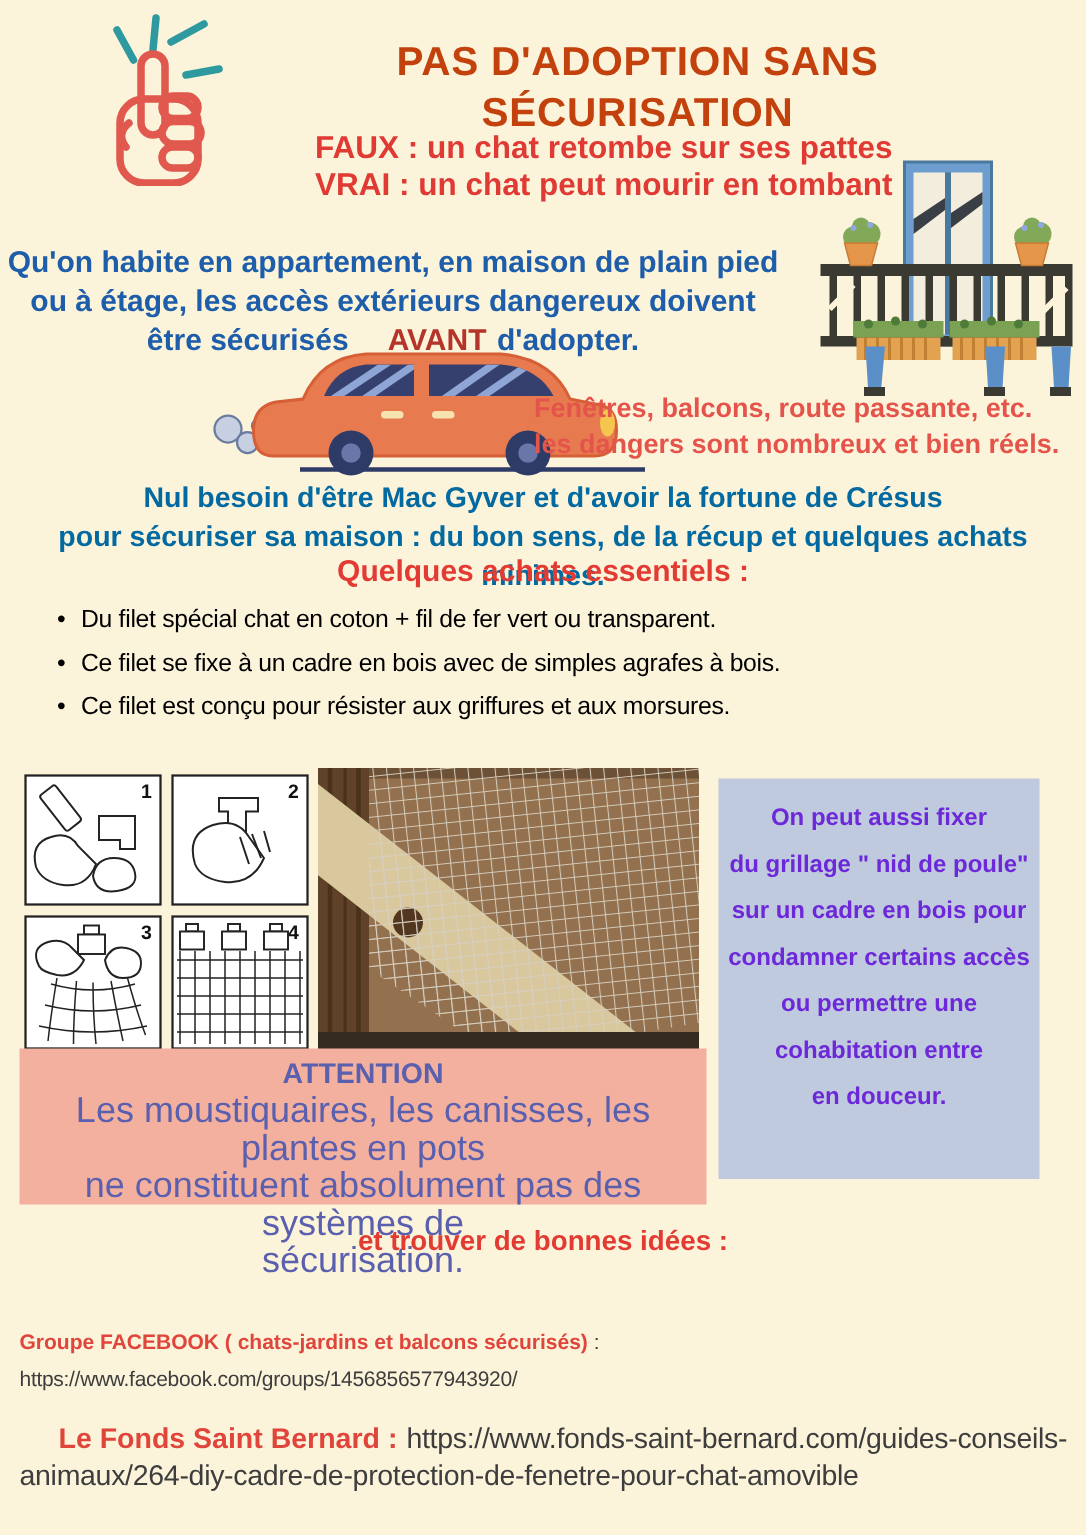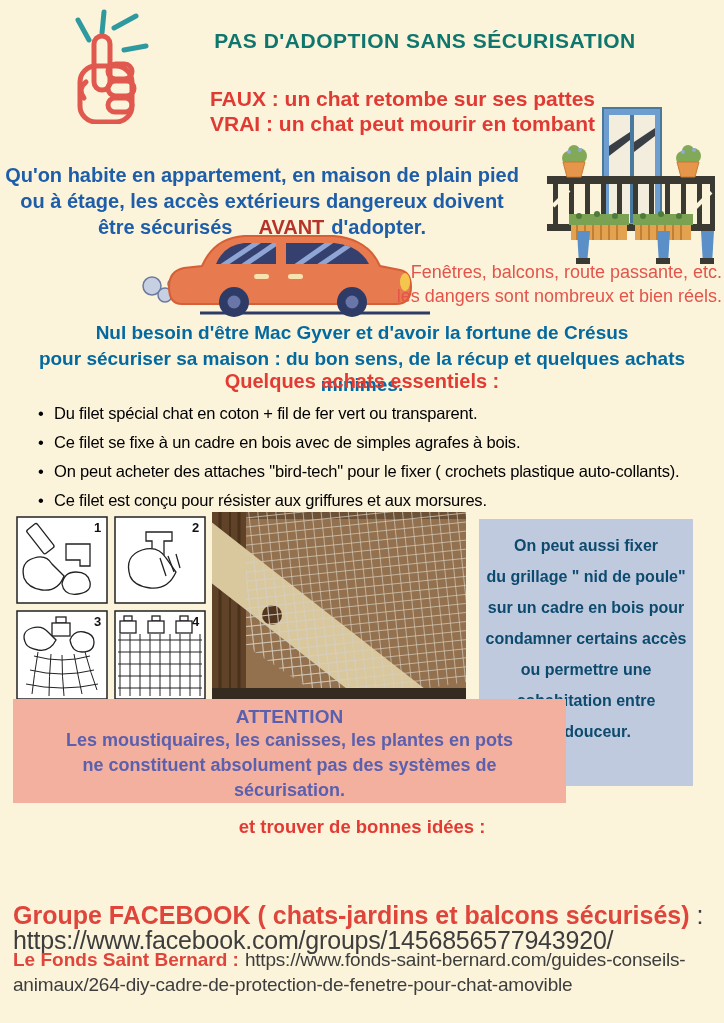--- a/index.html
+++ b/index.html
@@ -1,49 +1,49 @@
 <!DOCTYPE html>
 <html lang="fr"><head>
 <meta charset="utf-8">
 <style>
   html,body{margin:0;padding:0;}
   body{font-family:"Liberation Sans","DejaVu Sans",sans-serif;background:#e8e8e8;}
   .poster{position:relative;width:724px;height:1023px;background:#fbf3da;overflow:hidden;margin:0 auto;}
   .abs{position:absolute;}
   
-  .title{left:158px;top:24px;width:534px;text-align:center;color:#0f766e;font-size:21px;font-weight:bold;letter-spacing:.5px;line-height:34px;}
+  .title{left:158px;top:24px;width:534px;text-align:center;color:#c2410c;font-size:27px;font-weight:bold;letter-spacing:.5px;line-height:34px;}
   .claims{left:80px;top:86px;width:645px;text-align:center;color:#e03a34;font-size:21px;font-weight:bold;line-height:25px;}
   
   .intro{left:4px;top:148px;width:516px;text-align:center;color:#1d5da9;font-size:20px;font-weight:bold;line-height:26px;margin-top:14px;}
   .intro .avant{color:#b5342a;margin-left:26px;margin-right:7px;}
   
   .hand{left:42px;top:6px;width:118px;height:118px;}
   .balcony{left:545px;top:106px;width:172px;height:160px;}
   .car{left:138px;top:226px;width:296px;height:92px;}
-  .dangers{left:356px;top:260px;width:366px;text-align:right;color:#e4544a;font-size:18px;font-weight:normal;line-height:24px;}
+  .dangers{left:356px;top:260px;width:366px;text-align:left;color:#e4544a;font-size:18px;font-weight:bold;line-height:24px;}
   .teal{left:0;top:320px;width:724px;text-align:center;color:#0369a1;font-size:19px;font-weight:bold;line-height:26px;}
   .ess-head{left:0;top:370px;width:724px;text-align:center;color:#e23b33;font-size:20px;font-weight:bold;}
   .bullets{left:38px;top:399px;width:680px;color:#000000;font-size:16.5px;letter-spacing:-.2px;}
   .bullets .li{line-height:29px;padding-left:16px;position:relative;}
   .bullets .li::before{content:"•";position:absolute;left:0;top:0;}
   
   .diagram{left:14px;top:514px;width:194px;height:188px;}
   .photo{left:212px;top:512px;width:254px;height:192px;}
-  .bluebox{left:479px;top:519px;width:214px;height:267px;background:#c0cade;text-align:center;color:#0c4a6e;font-size:16px;font-weight:bold;line-height:31px;padding-top:11px;box-sizing:border-box;}
-  
-  .pinkbox{left:13px;top:699px;width:553px;height:104px;background:#f3b09f;text-align:center;color:#5a5fae;box-sizing:border-box;padding-top:7px;}
+  .bluebox{left:479px;top:519px;width:214px;height:267px;background:#c0cade;text-align:center;color:#6d28d9;font-size:16px;font-weight:bold;line-height:31px;padding-top:11px;box-sizing:border-box;}
+  
+  .pinkbox{left:13px;top:699px;width:458px;height:104px;background:#f3b09f;text-align:center;color:#5a5fae;box-sizing:border-box;padding-top:7px;}
   .pinkbox .pb-title{font-size:19px;font-weight:bold;line-height:22px;}
-  .pinkbox .pb-line{font-size:18px;font-weight:bold;line-height:25px;text-align:center;}
+  .pinkbox .pb-line{font-size:24px;font-weight:normal;line-height:25px;text-align:center;}
   
   .sites{left:0;top:813px;width:724px;text-align:center;color:#e23b33;font-size:18.5px;font-weight:bold;line-height:27px;}
-  .fb{left:13px;top:882px;width:700px;font-size:25px;line-height:25px;color:#3d3d3d;margin-top:21px;}
+  .fb{left:13px;top:882px;width:700px;font-size:14px;line-height:25px;color:#3d3d3d;}
   .fb .red{color:#e0453c;font-weight:bold;}
   .fb .url{font-weight:normal;letter-spacing:-.2px;}
   .fonds{left:13px;top:947px;width:700px;font-size:19px;line-height:25px;color:#3d3d3d;letter-spacing:-.2px;}
-  .fonds .red{color:#e0453c;font-weight:bold;margin-right:6px;letter-spacing:0;}
+  .fonds .red{color:#e0453c;font-weight:bold;margin-right:6px;letter-spacing:0;margin-left:26px;}
 </style>
 </head>
 <body>
 
 <div class="poster">
 
   <div class="abs hand">
     <svg viewBox="0 0 118 118" width="118" height="118">
       <g stroke="#2e9aa0" stroke-width="5" stroke-linecap="round">
         <line x1="36" y1="14" x2="47" y2="34"></line>
@@ -201,21 +201,20 @@
 
   <div class="abs teal">
     <div>Nul besoin d'être Mac Gyver et d'avoir la fortune de Crésus</div>
     <div>pour sécuriser sa maison : du bon sens, de la récup et quelques achats minimes.</div>
   </div>
 
   <div class="abs ess-head">Quelques achats essentiels :</div>
   <div class="abs bullets">
     <div class="li">Du filet spécial chat en coton + fil de fer vert ou transparent.</div>
     <div class="li">Ce filet se fixe à un cadre en bois avec de simples agrafes à bois.</div>
-    <div class="li">On peut acheter des attaches "bird-tech" pour le fixer ( crochets plastique auto-collants).</div>
     <div class="li">Ce filet est conçu pour résister aux griffures et aux morsures.</div>
   </div>
 
   <div class="abs diagram">
     <svg viewBox="0 0 194 188" width="194" height="188">
       <g stroke="#222" stroke-width="1.5" fill="#fff">
         <rect x="3" y="3" width="90" height="86"></rect>
         <rect x="101" y="3" width="90" height="86"></rect>
         <rect x="3" y="97" width="90" height="88"></rect>
         <rect x="101" y="97" width="90" height="88"></rect>

